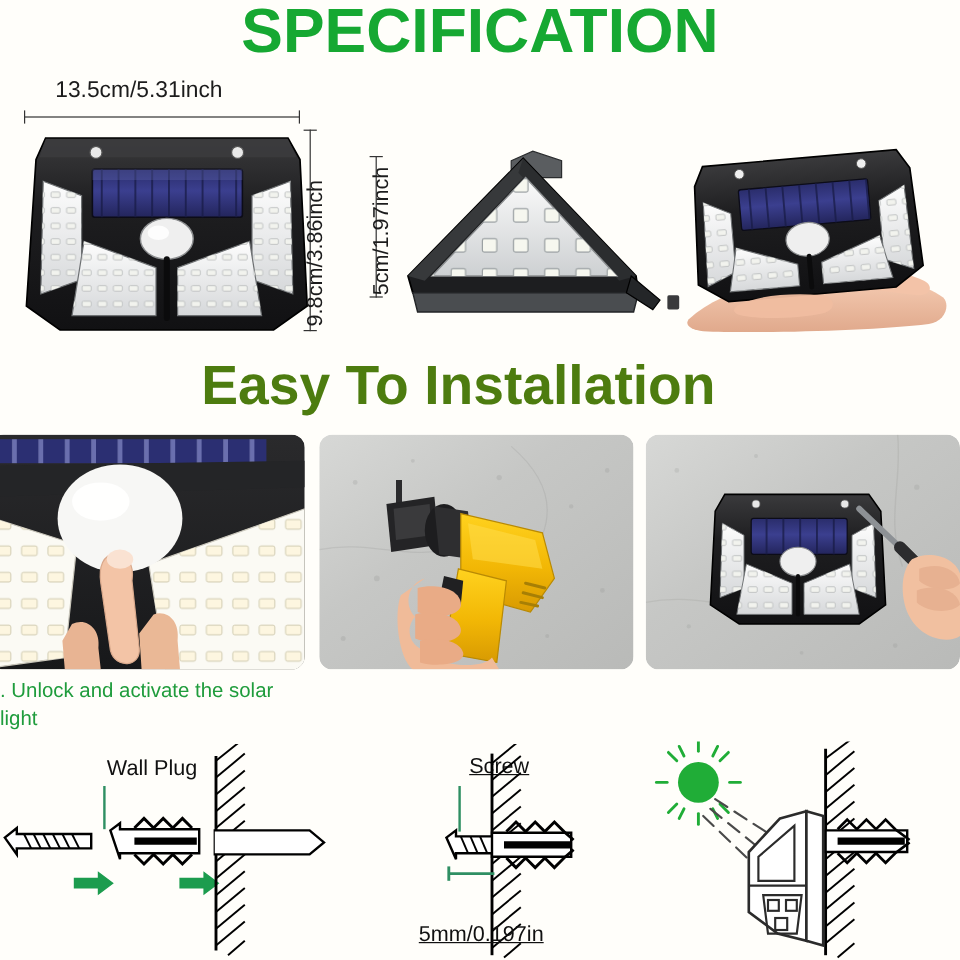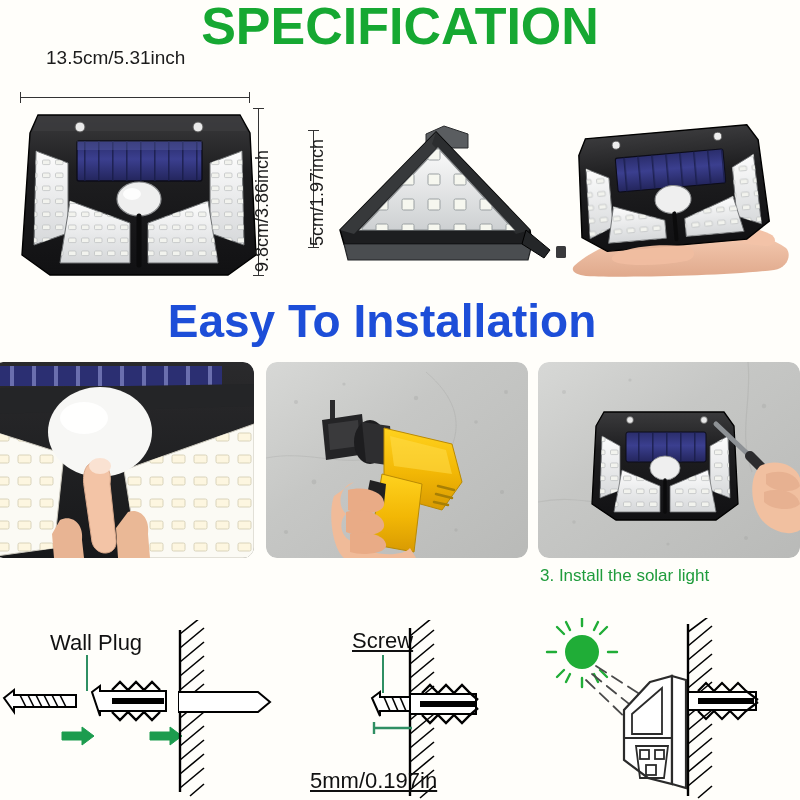--- a/index.html
+++ b/index.html
@@ -17,21 +17,21 @@
     position: absolute; top: -4px; left: 0; width: 800px;
     text-align: center;
     font-size: 52px; font-weight: bold; letter-spacing: 0px;
     color: #16a832;
     font-family: "Liberation Sans", sans-serif;
   }
   .title-easy {
     position: absolute; top: 294px; left: 0; width: 764px;
     text-align: center;
     font-size: 46px; font-weight: bold;
-    color: #1d4ed8;
+    color: #4d7c0f;
     font-family: "Liberation Sans", sans-serif;
   }
 
   
   .dim-label-h {
     position: absolute; font-size: 19px; color: #1c1c1c;
     font-family: "Liberation Sans", sans-serif; white-space: nowrap;
   }
   .dim-label-v {
     position: absolute; font-size: 18px; color: #1c1c1c;
@@ -63,36 +63,36 @@
     position: absolute; border-radius: 11px; overflow: hidden;
   }
   .caption {
     position: absolute; font-size: 17px; line-height: 1.35;
     color: #1f9c3c; font-family: "Liberation Sans", sans-serif;
   }
 
   
   .diag { position: absolute; }
   .diag-label {
-    position: absolute; font-size: 22px; color: #111;
-    font-family: "Liberation Sans", sans-serif; white-space: nowrap;
+    position: absolute; font-size: 18px; color: #111;
+    font-family: "Liberation Sans", sans-serif; white-space: nowrap; margin-left: 39px;
   }
   .leader {
     position: absolute; width: 2px; background: #2f8f63;
   }
   svg { display: block; }
 </style>
 </head>
 <body>
 
 <div class="page">
 
   <div class="title-spec">SPECIFICATION</div>
 
-  <div class="dim-label-h" style="left:46px; top:47px;">13.5cm/5.31inch</div>
+  <div class="dim-label-h" style="left:46px; top:65px;">13.5cm/5.31inch</div>
   <div class="dim-line-h" style="left:20px; top:97px; width:230px;"></div>
 
   <div class="prod" style="left:14px; top:105px;">
     <svg width="250" height="180" viewBox="0 0 250 180">
       <defs>
         <linearGradient id="solarg" x1="0" y1="0" x2="0" y2="1">
           <stop offset="0%" stop-color="#2a2d6b"></stop>
           <stop offset="45%" stop-color="#3b3f8f"></stop>
           <stop offset="100%" stop-color="#23255c"></stop>
         </linearGradient>
@@ -361,21 +361,21 @@
 
       <path d="M222 104 C236 96 258 102 262 116 L262 168 C250 176 228 168 220 152
                C212 138 212 114 222 104 Z" fill="#f1c0a0"></path>
       <g fill="#e7b191">
         <path d="M228 112 C244 106 260 112 262 124 C256 132 236 130 228 122 Z"></path>
         <path d="M226 130 C242 124 260 130 262 142 C254 150 234 148 226 140 Z"></path>
       </g>
     </svg>
   </div>
 
-  <div class="caption" style="left:540px; top:565px; width:250px;">3. Install the solar light</div>
+  <div class="caption" style="left:0px; top:565px; width:240px;">. Unlock and activate the solar light</div>
 
   <div class="diag-label" style="left:50px; top:630px;">Wall Plug</div>
   <div class="leader" style="left:86px; top:655px; height:36px;"></div>
 
   <div class="diag" style="left:0px; top:620px;">
     <svg width="200" height="180" viewBox="0 0 200 180">
 
       <g stroke="#000" stroke-width="2" fill="#fff">
         <path d="M4 78 L14 70 L14 75 L76 75 L76 87 L14 87 L14 92 Z"></path>
       </g>

